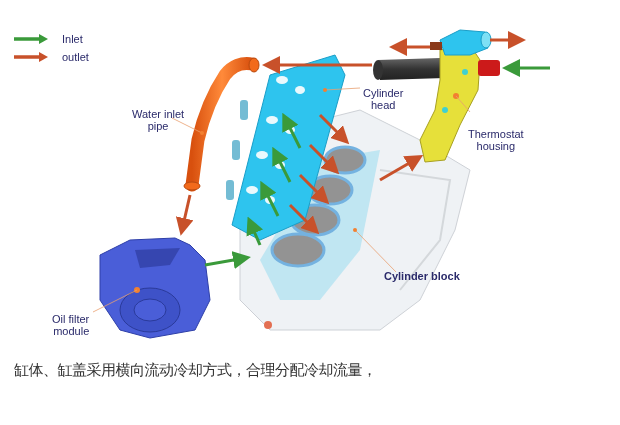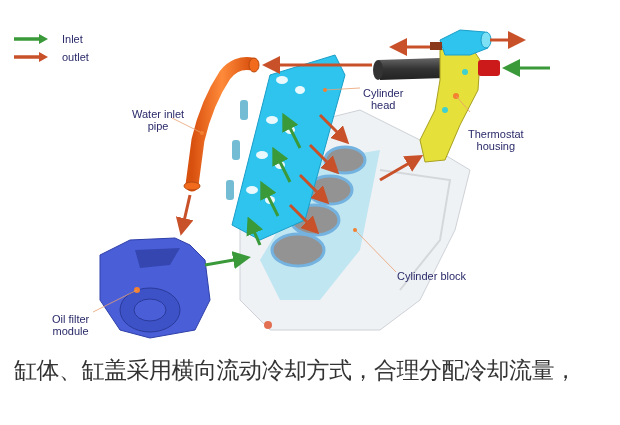--- a/index.html
+++ b/index.html
@@ -6,21 +6,21 @@
   body { width: 620px; height: 425px; position: relative; overflow: hidden;
          font-family: "Liberation Sans", "DejaVu Sans", sans-serif; }
   .diagram { position: absolute; left: 0; top: 0; width: 620px; height: 350px; }
   .legend { position: absolute; left: 14px; top: 30px; }
   .legend-row { display: flex; align-items: center; height: 18px; }
   .legend-arrow { width: 34px; height: 10px; margin-right: 14px; }
   .legend-label { font-size: 11px; color: #2a2a6a; }
   .label { position: absolute; font-size: 11px; color: #2a2a6a; text-align: center; line-height: 12px; white-space: nowrap; }
   .caption { position: absolute; left: 14px; top: 356px; width: 600px;
              font-family: "DejaVu Sans", "Liberation Sans", sans-serif;
-             font-size: 23px; line-height: 28px; color: #333333; letter-spacing: -0.5px; }
+             font-size: 15px; line-height: 28px; color: #333333; letter-spacing: -0.5px; }
   .caption div { white-space: nowrap; }
 </style>
 </head>
 <body>
 
 <div class="diagram">
   <svg width="620" height="350" viewBox="0 0 620 350">
     <defs>
       <marker id="ahO" markerWidth="6" markerHeight="6" refX="4" refY="3" orient="auto">
         <path d="M0,0 L6,3 L0,6 Z" fill="#c8512a"></path>
@@ -158,23 +158,23 @@
   <div>pipe</div>
 </div>
 <div class="label" style="left:363px; top:87px;">
   <div>Cylinder</div>
   <div>head</div>
 </div>
 <div class="label" style="left:468px; top:108px;margin-top:20px;">
   <div>Thermostat</div>
   <div>housing</div>
 </div>
-<div class="label" style="left:397px; top:270px;">
+<div class="label" style="left:384px; top:270px;font-weight:bold;">
   <div>Cylinder block</div>
 </div>
-<div class="label" style="left:52px; top:313px; text-align:center;">
+<div class="label" style="left:52px; top:313px; text-align:right;">
   <div>Oil filter</div>
   <div>module</div>
 </div>
 
 <div class="caption">
   <div>缸体、缸盖采用横向流动冷却方式，合理分配冷却流量，</div>
 </div>
 
 </body></html>

